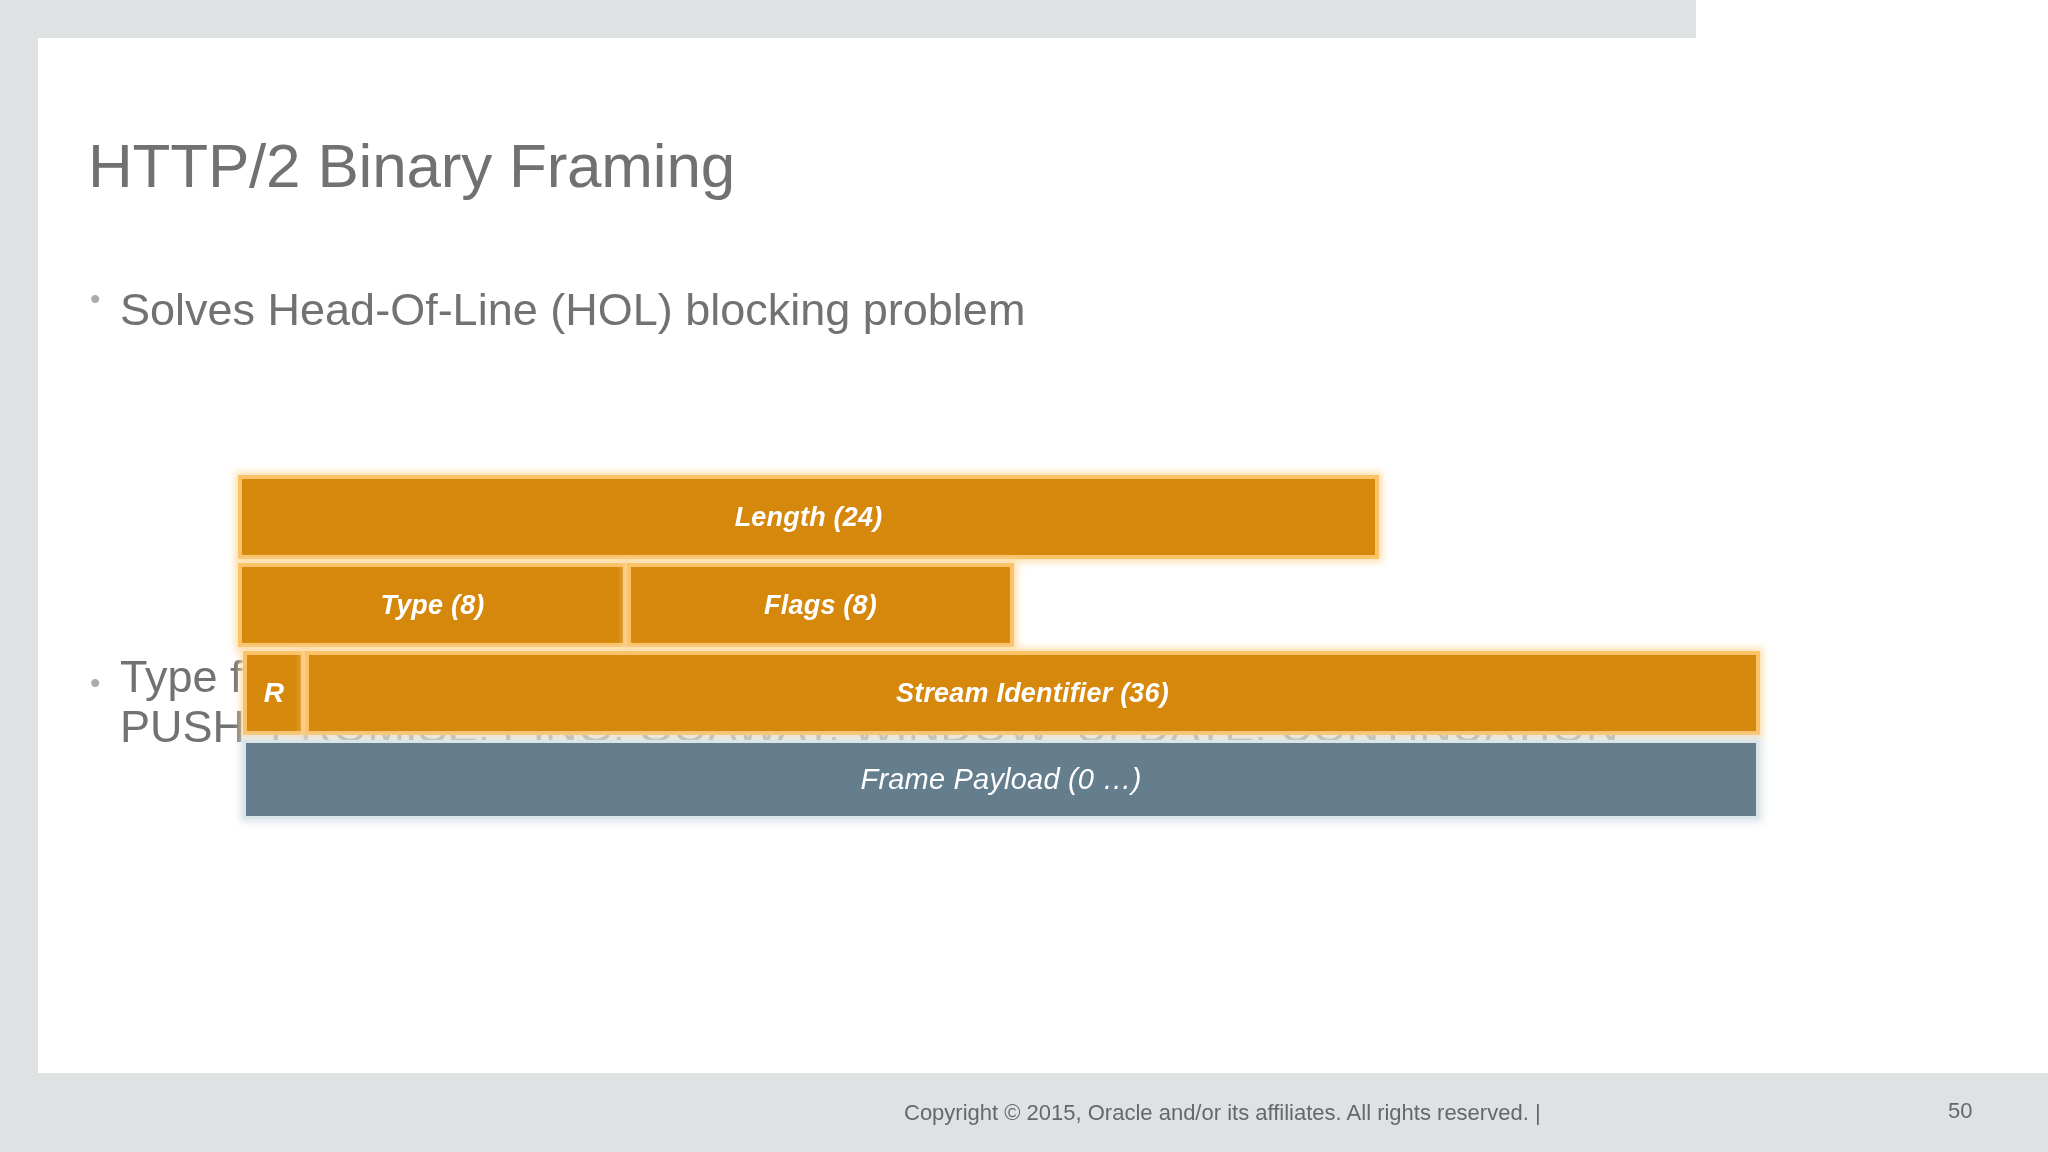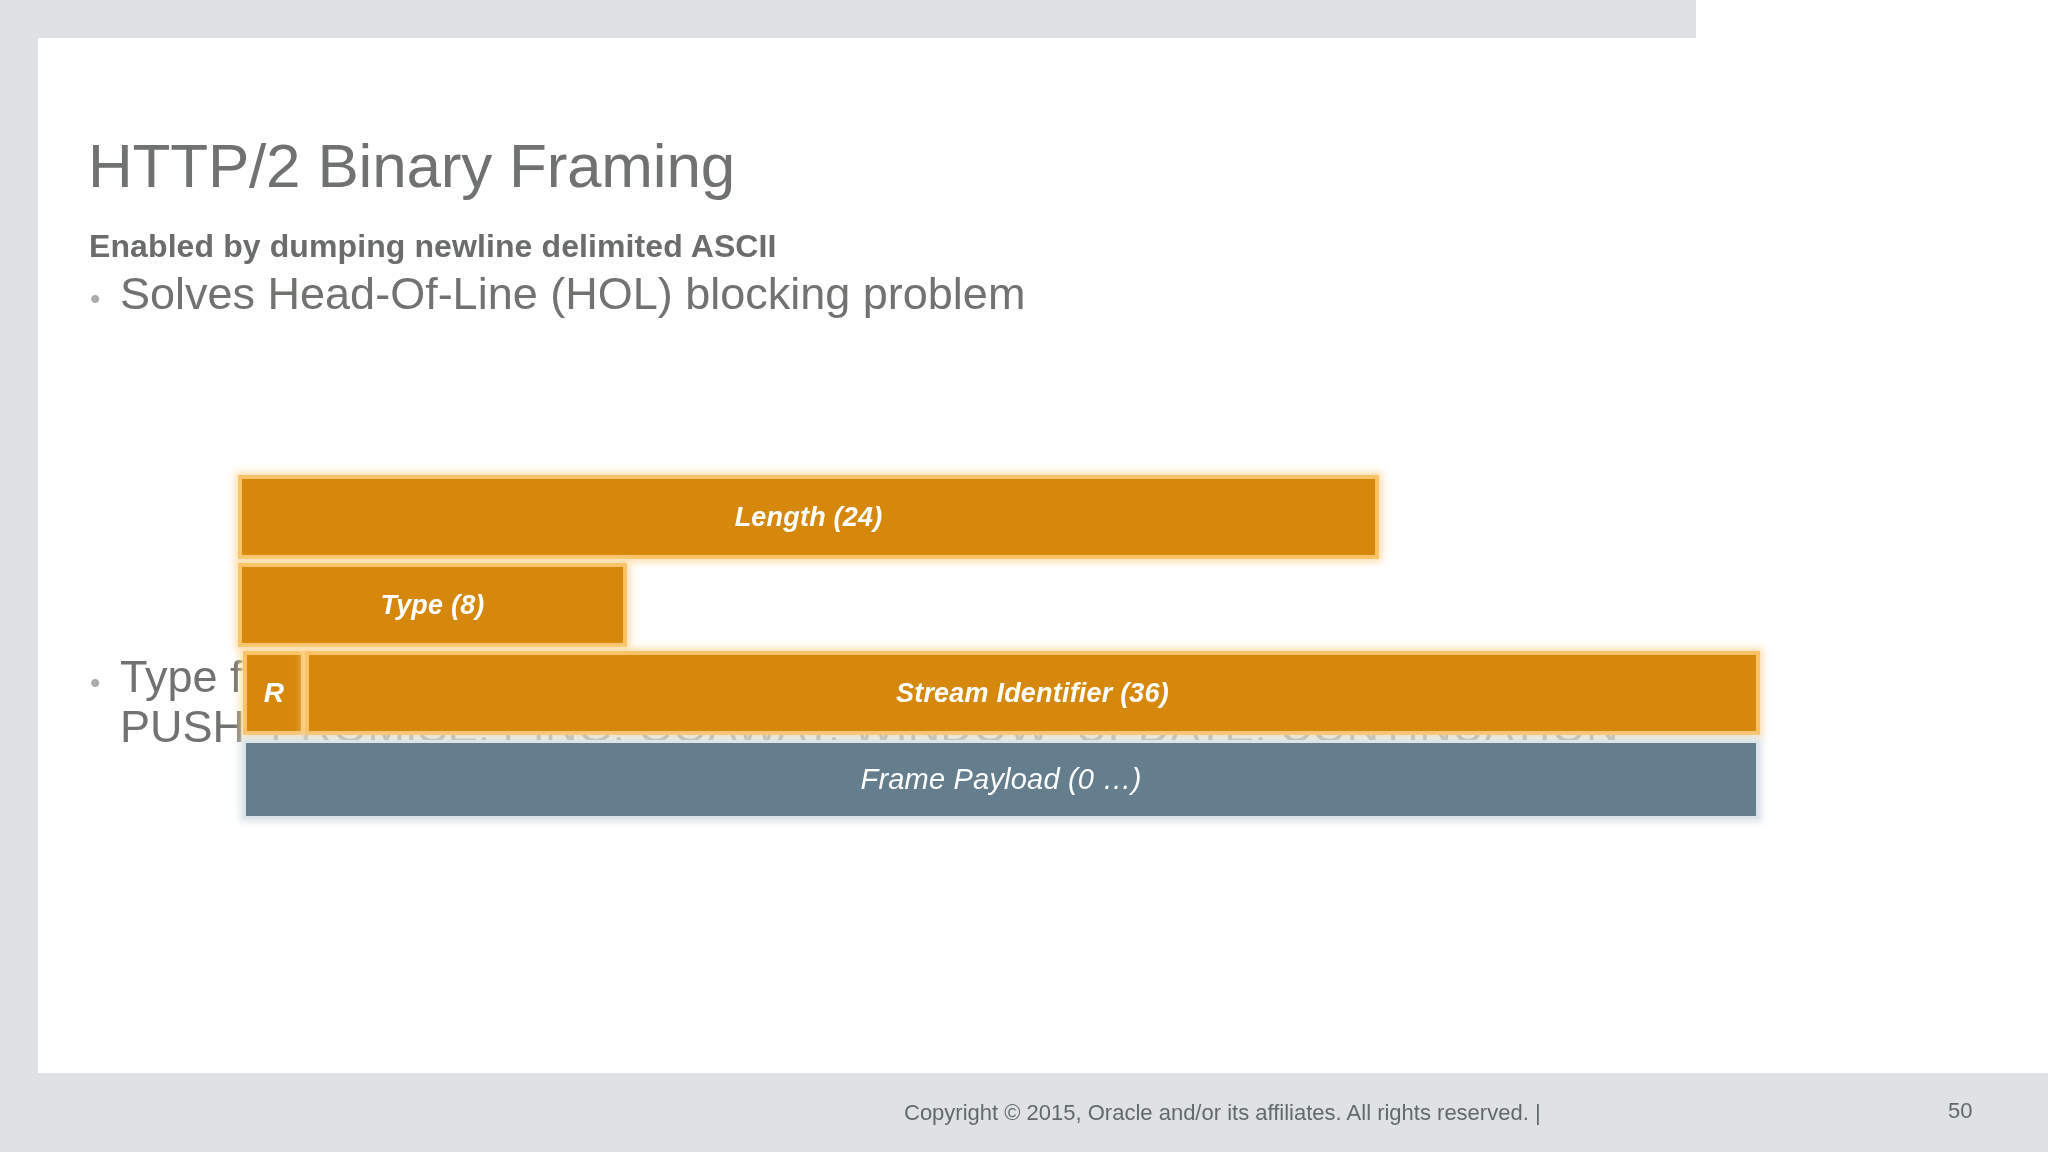--- a/index.html
+++ b/index.html
@@ -76,20 +76,21 @@
   }
 
   #bullet-1 {
     left: 52px;
     top: 230px;
   }
   #bullet-1 .bullet-text {
     font-size: 45px;
     line-height: 1.15;
     white-space: nowrap;
+    margin-top: 16px;
   }
 
   #bullet-2 {
     left: 52px;
     top: 614px;
     width: 1800px;
   }
   #bullet-2 .bullet-text {
     font-size: 45px;
     line-height: 1.12;
@@ -177,21 +178,20 @@
 </style>
 </head>
 <body>
 
 <div id="slide-canvas">
 
   <div id="slide-surface">
 
     <div id="slide-title">HTTP/2 Binary Framing</div>
 
-    <div id="slide-subtitle">Enabled by dumping newline delimited ASCII</div>
 
     <div class="bullet-row" id="bullet-1">
       <span class="bullet-mark">•</span>
       <span class="bullet-text">Solves Head-Of-Line (HOL) blocking problem</span>
     </div>
 
     <div class="bullet-row" id="bullet-2">
       <span class="bullet-mark">•</span>
       <span class="bullet-text">Type field can be DATA, HEADERS, PRIORITY, RST_STREAM, SETTINGS, PUSH_PROMISE, PING, GOAWAY, WINDOW_UPDATE, CONTINUATION</span>
     </div>
@@ -199,20 +199,23 @@
     <div id="frame-diagram">
 
       <div class="frame-box field-orange" id="box-length">
         <span class="frame-box-label">Length (24)</span>
       </div>
 
       <div class="frame-box field-orange" id="box-type">
         <span class="frame-box-label">Type (8)</span>
       </div>
 
+      <div class="frame-box field-orange" id="box-flags">
+        <span class="frame-box-label">Flags (8)</span>
+      </div>
 
       <div class="frame-box field-orange" id="box-r">
         <span class="frame-box-label">R</span>
       </div>
 
       <div class="frame-box field-orange" id="box-stream-id">
         <span class="frame-box-label">Stream Identifier (36)</span>
       </div>
 
       <div class="frame-box field-blue" id="box-frame-payload">

